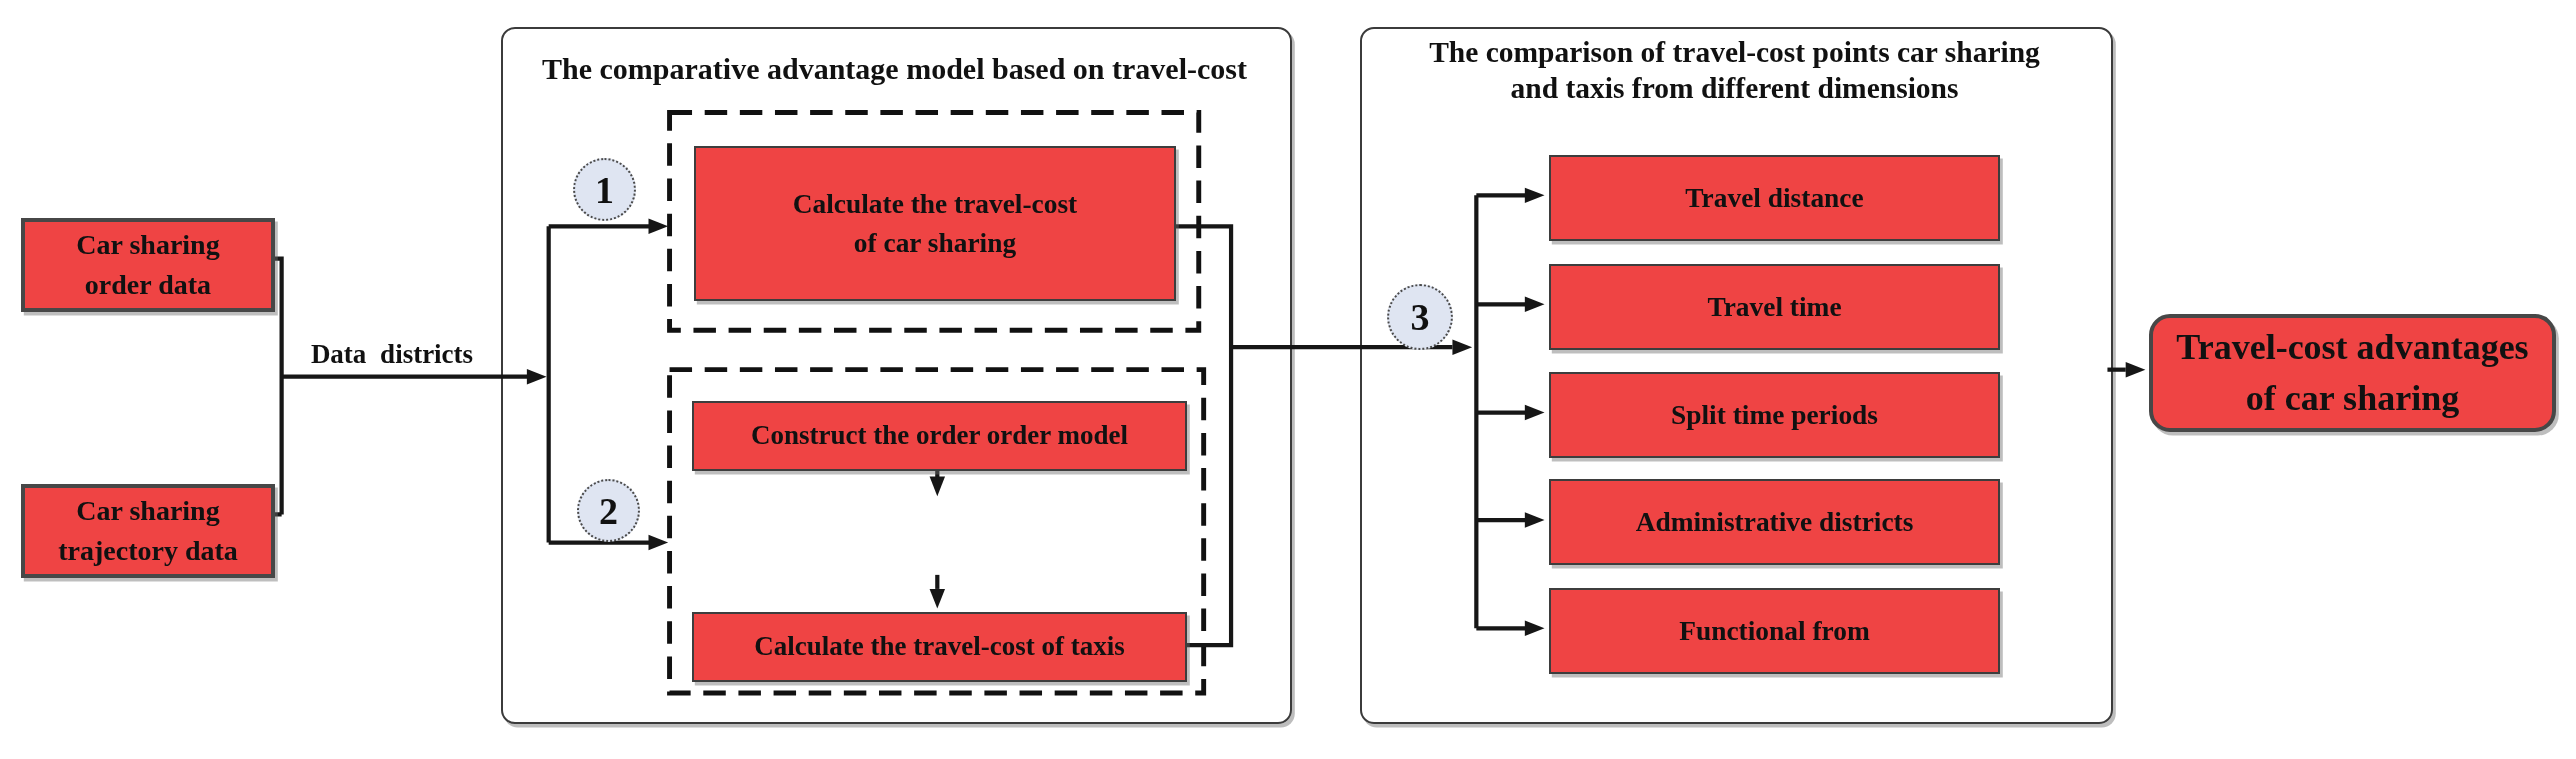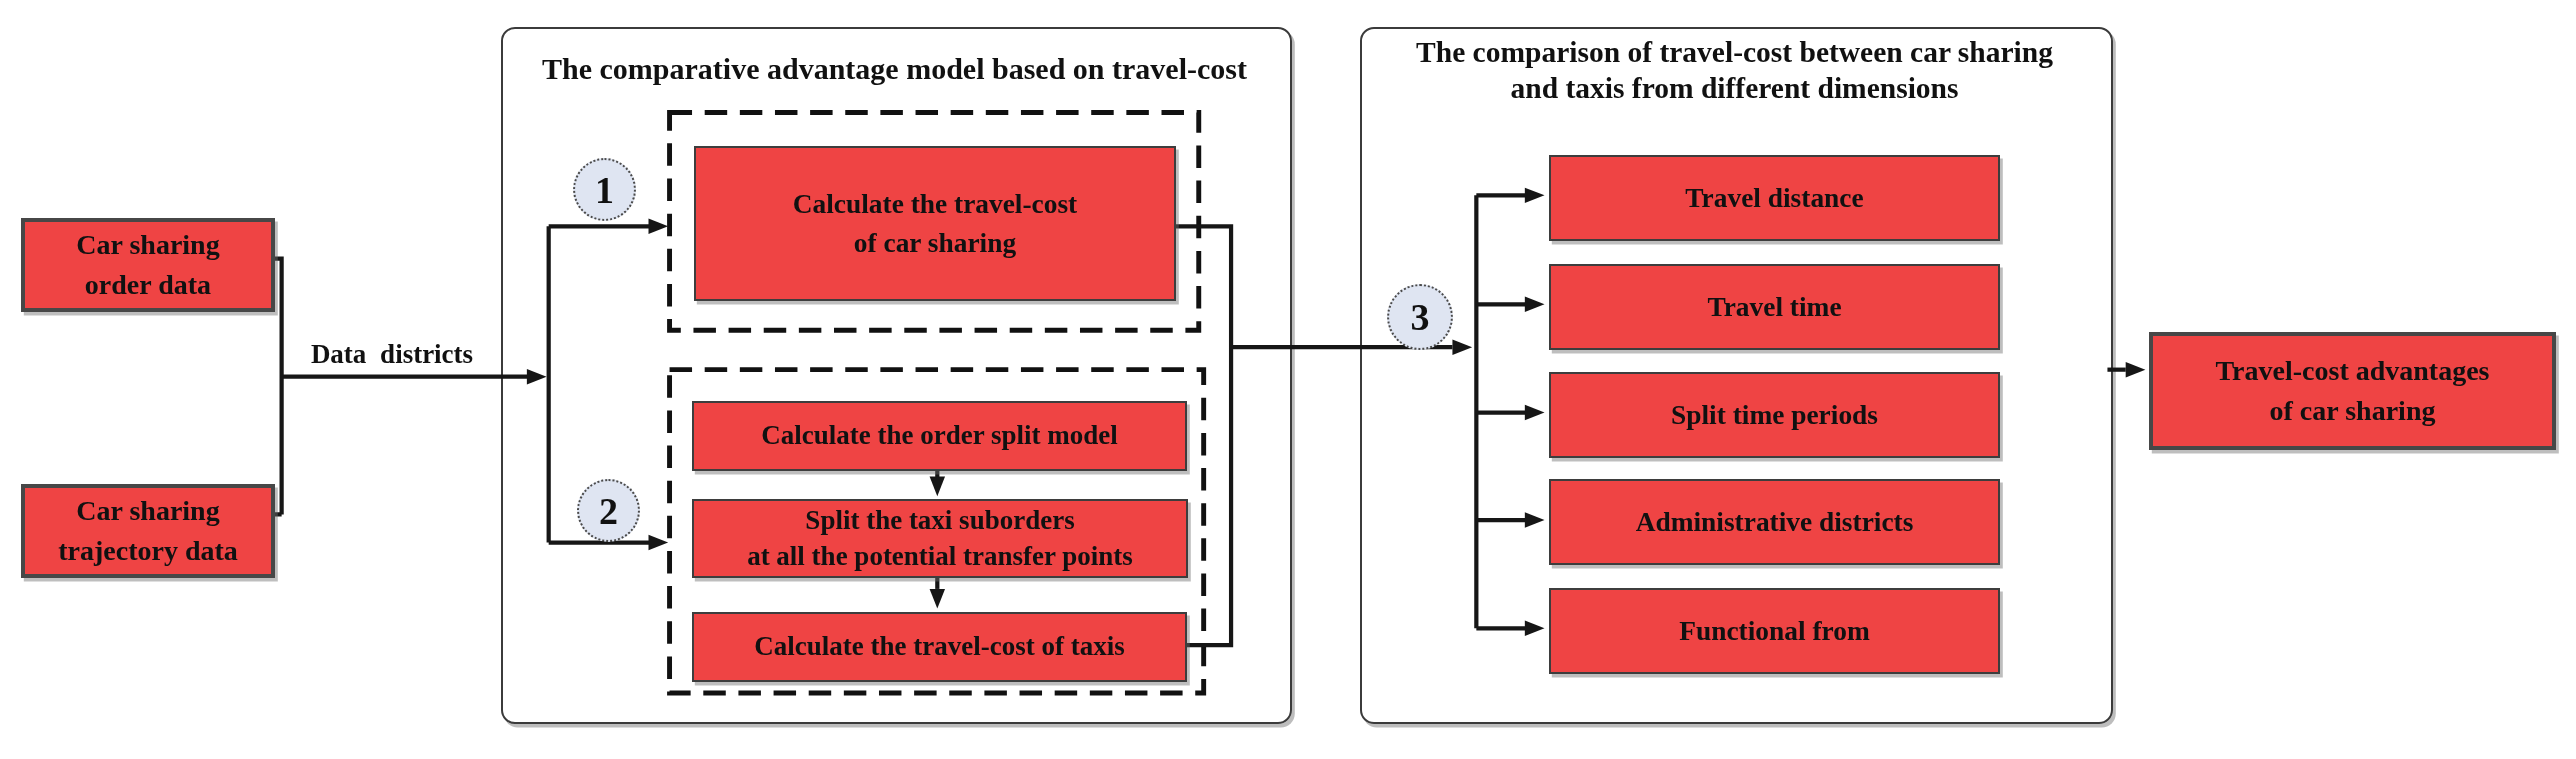--- a/index.html
+++ b/index.html
@@ -94,44 +94,42 @@
     <polygon points="2197,894 2169,883 2169,905" fill="#161616"></polygon>
 
     <path d="M2998,526 H3024" fill="none" stroke="#161616" stroke-width="6"></path>
     <polygon points="3052,526 3024,515 3024,537" fill="#161616"></polygon>
   </svg>
 
   <div class="container" style="left:501px;top:27px;width:787px;height:693px;"></div>
   <div class="container" style="left:1360px;top:27px;width:749px;height:693px;"></div>
 
   <div class="section-title" style="left:508px;top:51px;width:773px;font-size:30px;">The comparative advantage model based on travel-cost</div>
-  <div class="section-title" style="left:1367px;top:35px;width:735px;font-size:29.5px;">The comparison of travel-cost between car sharing
+  <div class="section-title" style="left:1367px;top:35px;width:735px;font-size:29.5px;">The comparison of travel-cost points car sharing
 and taxis from different dimensions</div>
 
   <div class="box heavy" style="left:21px;top:218px;width:246px;height:86px;font-size:28px;">Car sharing
 order data</div>
   <div class="box heavy" style="left:21px;top:484px;width:246px;height:86px;font-size:28px;">Car sharing
 trajectory data</div>
 
   <div class="float-label" style="left:283px;top:339px;width:218px;font-size:27px;">Data districts</div>
 
   <div class="box" style="left:694px;top:146px;width:478px;height:151px;font-size:27.4px;">Calculate the travel-cost
 of car sharing</div>
-  <div class="box" style="left:692px;top:401px;width:491px;height:66px;font-size:27px;line-height:1.3;">Calculate the order split model</div>
-  <div class="box" style="left:692px;top:499px;width:492px;height:75px;font-size:27px;line-height:1.3;">Split the taxi suborders
-at all the potential transfer points</div>
+  <div class="box" style="left:692px;top:401px;width:491px;height:66px;font-size:27px;line-height:1.3;">Construct the order order model</div>
   <div class="box" style="left:692px;top:612px;width:491px;height:66px;font-size:27px;line-height:1.3;">Calculate the travel-cost of taxis</div>
 
   <div class="badge" style="left: 573px; top: 158px; width: 59px; height: 59px; font-size: 38px; background: rgb(223, 229, 242);">1</div>
   <div class="badge" style="left: 577px; top: 479px; width: 59px; height: 59px; font-size: 38px; background: rgb(223, 229, 242);">2</div>
   <div class="badge" style="left: 1387px; top: 284px; width: 62px; height: 62px; font-size: 38px; background: rgb(223, 229, 242);">3</div>
 
   <div class="box" style="left:1549px;top:155px;width:447px;height:82px;font-size:27.4px;">Travel distance</div>
   <div class="box" style="left:1549px;top:264px;width:447px;height:82px;font-size:27.4px;">Travel time</div>
   <div class="box" style="left:1549px;top:372px;width:447px;height:82px;font-size:27.4px;">Split time periods</div>
   <div class="box" style="left:1549px;top:479px;width:447px;height:82px;font-size:27.4px;">Administrative districts</div>
   <div class="box" style="left:1549px;top:588px;width:447px;height:82px;font-size:27.4px;">Functional from</div>
 
-  <div class="box heavy" style="left:2149px;top:332px;width:399px;height:110px;font-size:28px;">Travel-cost advantages
+  <div class="box heavy" style="left:2149px;top:314px;width:399px;height:110px;font-size:36px;border-radius:21px;">Travel-cost advantages
 of car sharing</div>
 
 </div>
 
 
 </body></html>

